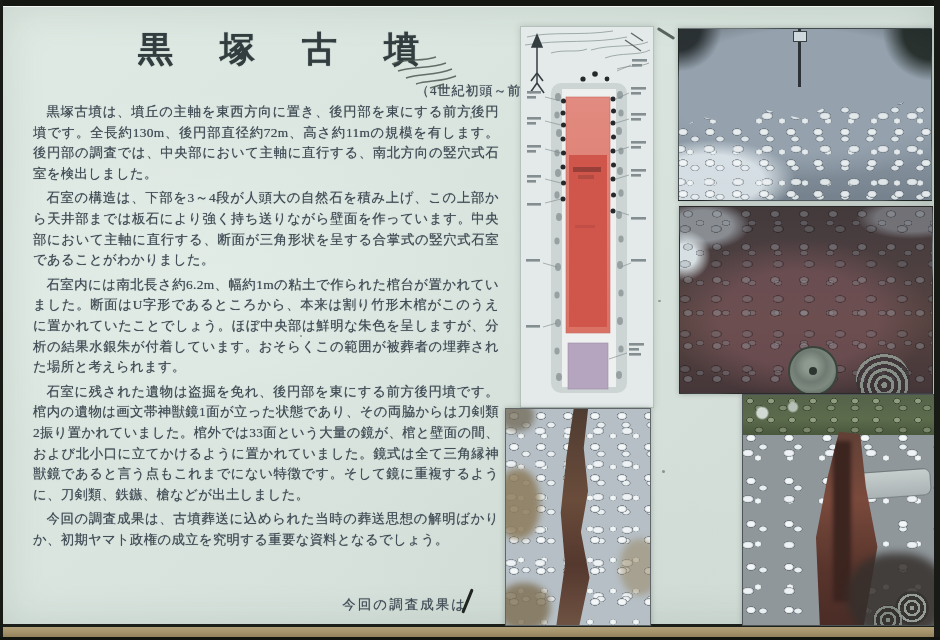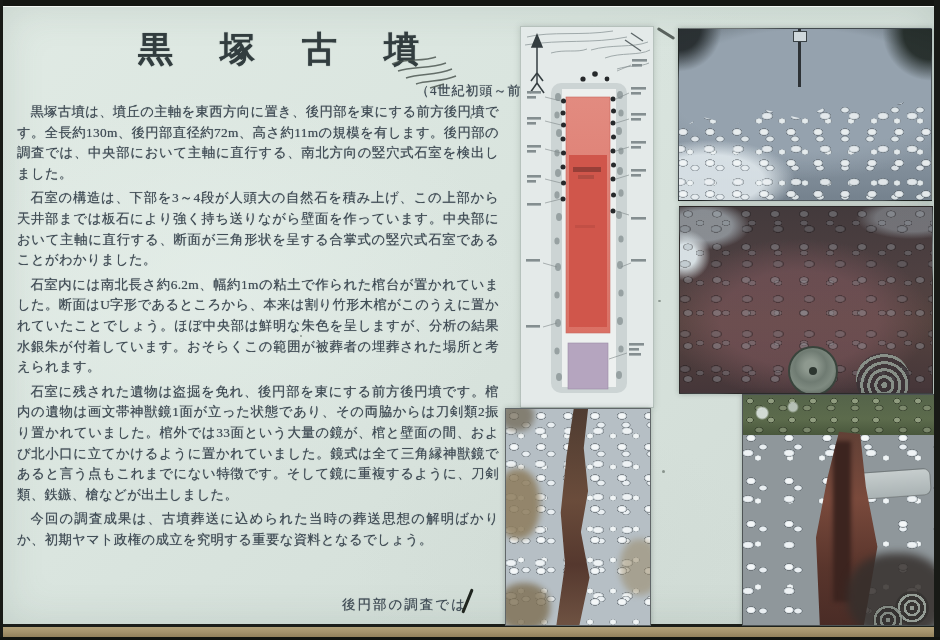--- a/index.html
+++ b/index.html
@@ -22,21 +22,21 @@
 
   
   .title{position:absolute;left:94px;top:26px;font-size:35px;font-weight:700;
     color:#323d3f;letter-spacing:47px;white-space:nowrap;
     text-shadow:0 0 1px rgba(50,61,63,.75);margin-left:44px;}
   .subtitle{position:absolute;left:416px;top:82px;font-size:13px;color:#3e4a54;
     letter-spacing:1px;text-shadow:0 0 .8px rgba(62,74,84,.7);}
   .bodytext{position:absolute;left:17px;top:102px;width:482px;
     font-size:13.4px;line-height:20.6px;letter-spacing:.3px;color:#414d56;
     text-align:justify;text-shadow:0 0 .7px rgba(65,77,86,.75);}
-  .bodytext p{margin:0 0 4px 0;text-indent:1em;}
+  .bodytext p{margin:0 0 4px 16px;text-indent:1em;}
   .attribution{position:absolute;left:17px;top:596px;width:450px;text-align:right;
     font-size:13.5px;color:#414d56;letter-spacing:2px;
     text-shadow:0 0 .7px rgba(65,77,86,.75);}
 
   
   .diagram{position:absolute;left:520px;top:26px;width:132px;height:380px;
     border:1px solid rgba(120,132,128,.35);box-shadow:0 0 6px rgba(80,95,88,.25);}
   .diagram svg{display:block;}
 
   
@@ -135,21 +135,21 @@
   <div class="title">黒塚古墳</div>
   <div class="subtitle">（4世紀初頭～前半）</div>
 
   <div class="bodytext">
     <p>黒塚古墳は、墳丘の主軸を東西方向に置き、後円部を東にする前方後円墳です。全長約130m、後円部直径約72m、高さ約11mの規模を有します。後円部の調査では、中央部において主軸に直行する、南北方向の竪穴式石室を検出しました。</p>
     <p>石室の構造は、下部を3～4段が人頭大の自然石を積み上げ、この上部から天井部までは板石により強く持ち送りながら壁面を作っています。中央部において主軸に直行する、断面が三角形状を呈する合掌式の竪穴式石室であることがわかりました。</p>
     <p>石室内には南北長さ約6.2m、幅約1mの粘土で作られた棺台が置かれていました。断面はU字形であるところから、本来は割り竹形木棺がこのうえに置かれていたことでしょう。ほぼ中央部は鮮明な朱色を呈しますが、分析の結果水銀朱が付着しています。おそらくこの範囲が被葬者の埋葬された場所と考えられます。</p>
     <p>石室に残された遺物は盗掘を免れ、後円部を東にする前方後円墳です。棺内の遺物は画文帯神獣鏡1面が立った状態であり、その両脇からは刀剣類2振り置かれていました。棺外では33面という大量の鏡が、棺と壁面の間、および北小口に立てかけるように置かれていました。鏡式は全て三角縁神獣鏡であると言う点もこれまでにない特徴です。そして鏡に重複するように、刀剣類、鉄鏃、槍などが出土しました。</p>
     <p>今回の調査成果は、古墳葬送に込められた当時の葬送思想の解明ばかりか、初期ヤマト政権の成立を究明する重要な資料となるでしょう。</p>
   </div>
-  <div class="attribution">後円部の調査では</div>
+  <div class="attribution">今回の調査成果は</div>
 
   <div class="diagram">
     <svg width="132" height="380" viewBox="0 0 132 380">
       <defs>
         <linearGradient id="gPink" x1="0" y1="0" x2="0" y2="1">
           <stop offset="0" stop-color="#e28b80"></stop>
             <stop offset="1" stop-color="#da7165"></stop>
         </linearGradient>
       </defs>
       <rect x="0" y="0" width="132" height="380" fill="#e4eae9"></rect>

